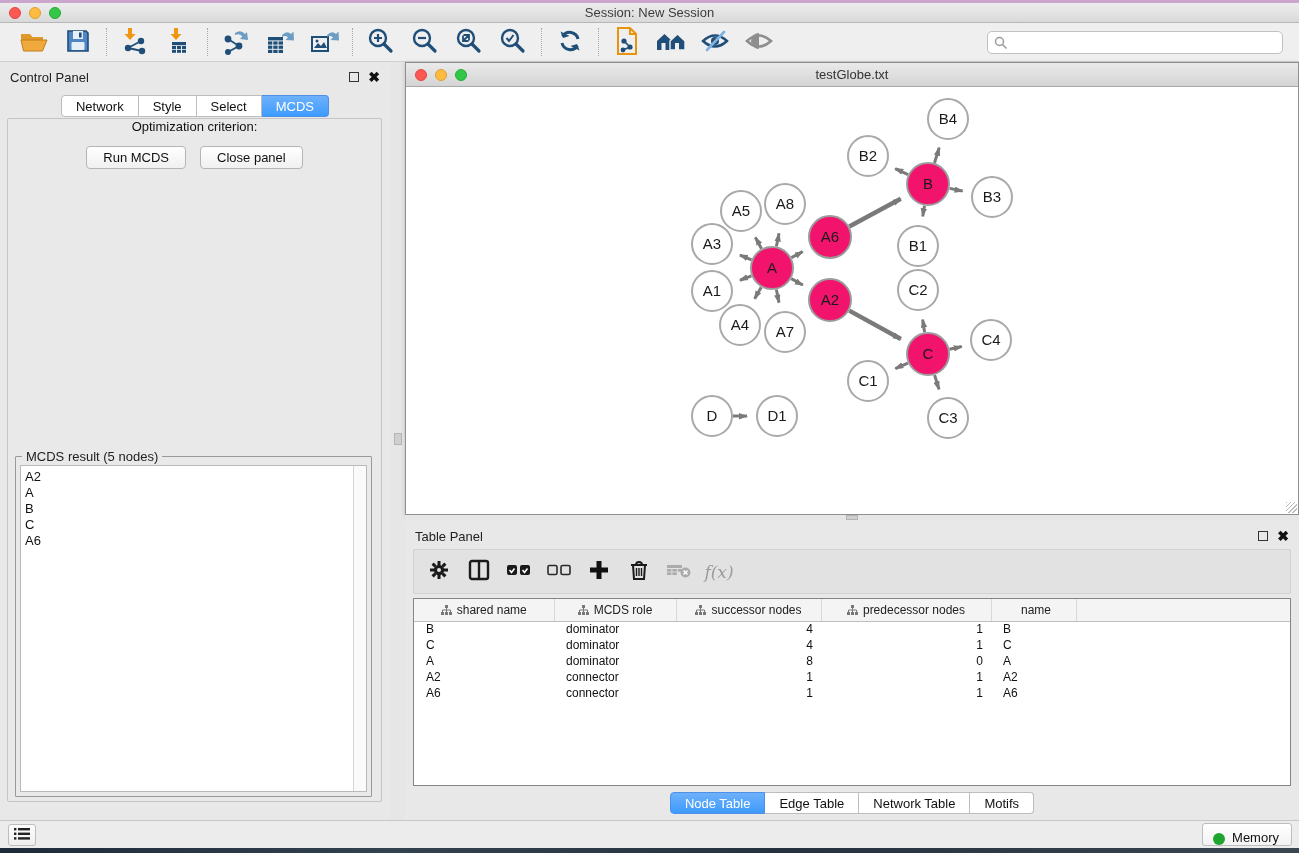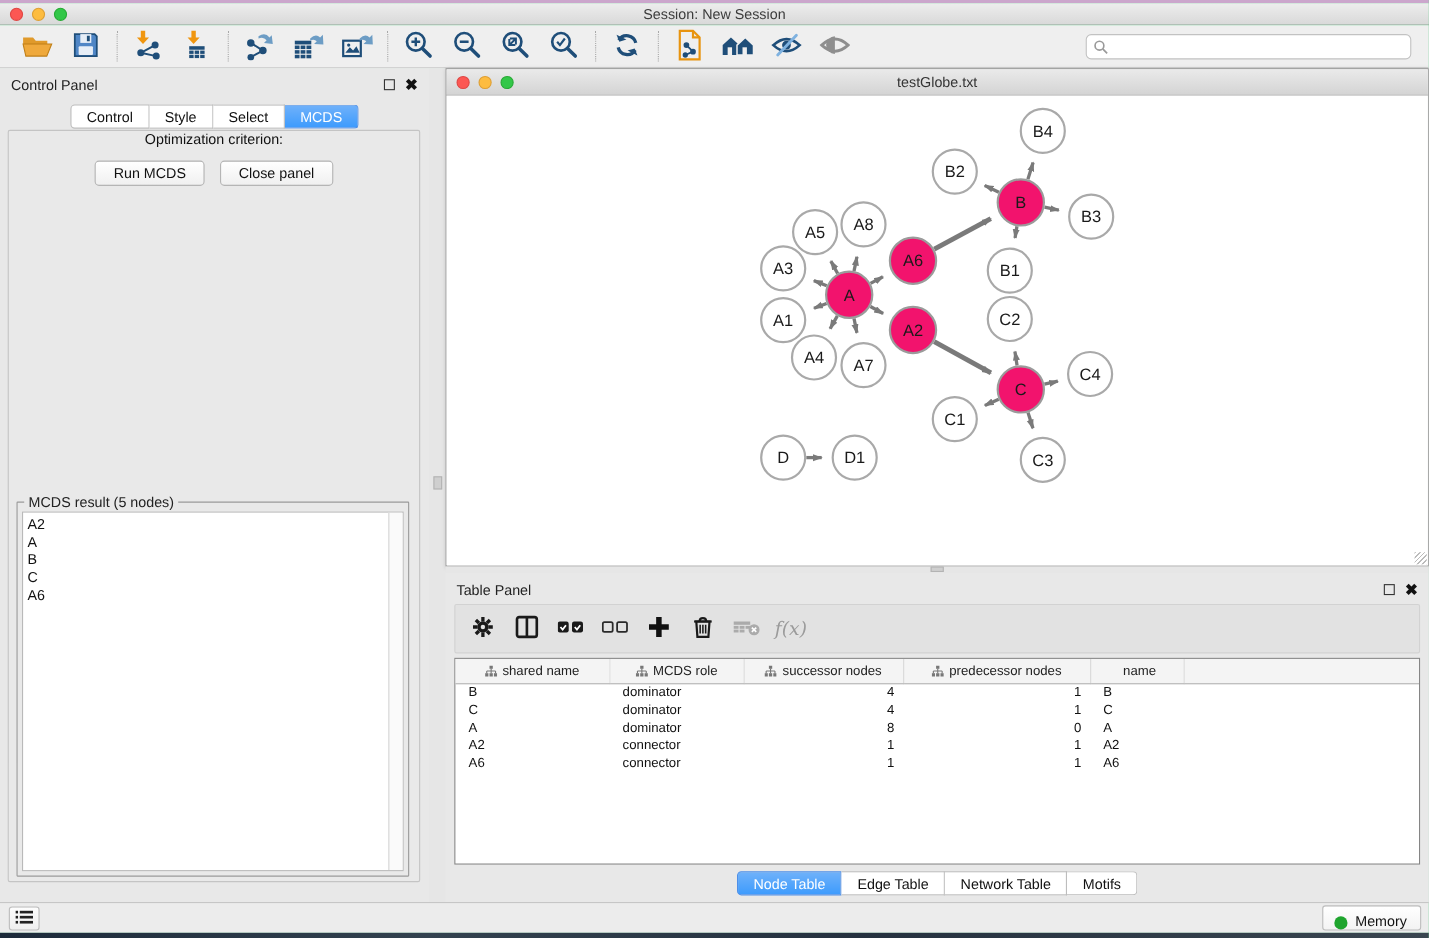--- a/index.html
+++ b/index.html
@@ -1,18 +1,18 @@
 <!DOCTYPE html>
 <html><head>
 <meta charset="utf-8">
 <style>
   * { margin:0; padding:0; box-sizing:border-box; }
   html,body { background:#555; }
   .app { position:relative; width:1299px; height:853px; overflow:hidden;
-         background:#86efac; font-family:"Liberation Sans", sans-serif; color:#222;
+         background:#fef9c3; font-family:"Liberation Sans", sans-serif; color:#222;
          font-size:13px; }
   
   .screen-strip { position:absolute; left:0; top:0; width:100%; height:3px; background:#CBA6CC; }
   .titlebar { position:absolute; left:0; top:3px; width:100%; height:20px;
               background:linear-gradient(#EDEDED,#D9D9D9); border-bottom:1px solid #B6B6B6;
               display:flex; align-items:center; }
   .lights { display:flex; gap:8px; margin-left:9px; }
   .light { width:12px; height:12px; border-radius:50%; }
   .light.red { background:#FC5753; border:1px solid #DF4744; }
   .light.yellow { background:#FDBC40; border:1px solid #DE9F34; }
@@ -301,21 +301,21 @@
 
     <div class="control-panel">
       <div class="panel-head">
         <span class="ph-title">Control Panel</span>
         <span class="ph-icons">
           <span class="float-box"></span>
           <span class="close-x">✖</span>
         </span>
       </div>
       <div class="seg-tabs">
-          <div class="seg-tab">Control</div>
+          <div class="seg-tab">Network</div>
           <div class="seg-tab">Style</div>
           <div class="seg-tab">Select</div>
           <div class="seg-tab sel">MCDS</div>
         </div>
       <div class="cp-content">
         <div class="opt-label">Optimization criterion:</div>
         <div class="btn-row">
           <button class="aqua-btn">Run MCDS</button>
           <button class="aqua-btn">Close panel</button>
         </div>

